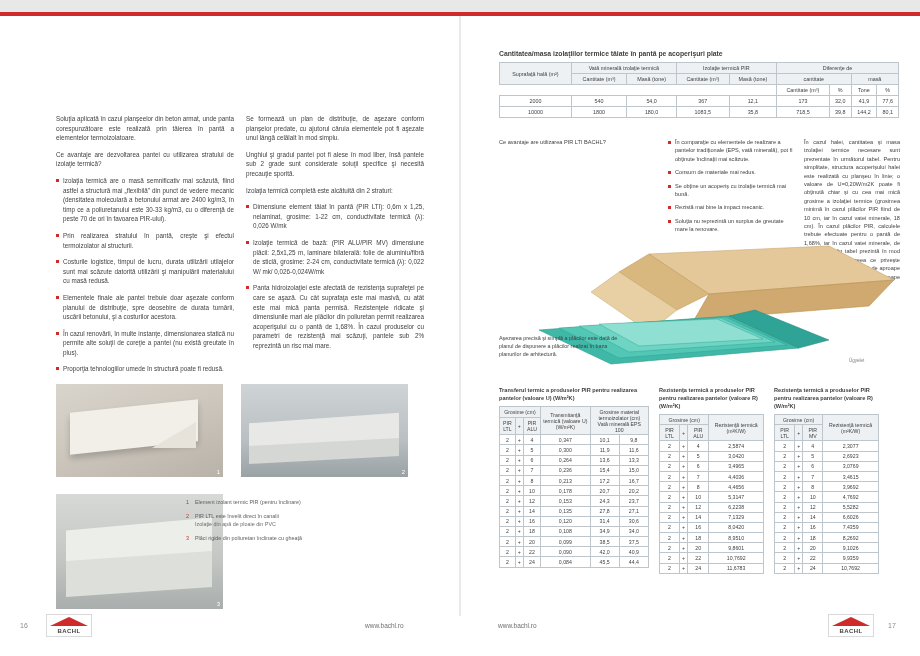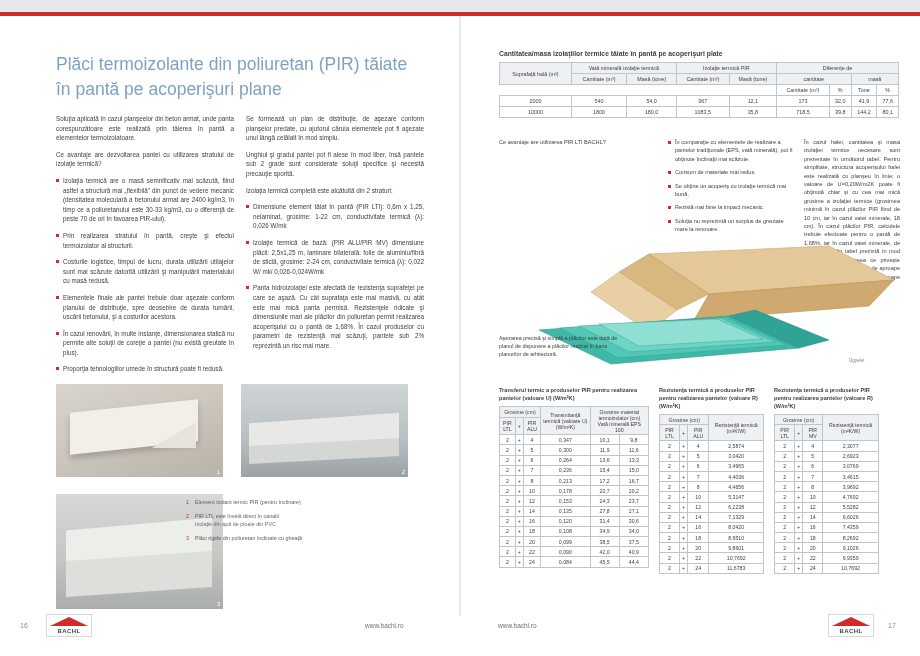--- a/index.html
+++ b/index.html
@@ -74,21 +74,20 @@
 
 <div class="page">
 
   <div class="topbar">
     <div class="inner"></div>
     <div class="red"></div>
   </div>
   <div class="gutter"></div>
 
   <div class="lpage">
-    <div class="title">Plăci termoizolante din poliuretan (PIR) tăiate în pantă pe acoperişuri plane</div>
 
     <div class="lcol">
       <p>Soluţia aplicată în cazul planşeelor din beton armat, unde panta corespunzătoare este realizată prin tăierea în pantă a elementelor termoizolatoare.</p>
       <p>Ce avantaje are dezvoltarea pantei cu utilizarea stratului de izolaţie termică?</p>
       <ul class="bullets">
         <li>Izolaţia termică are o masă semnificativ mai scăzută, fiind astfel a structură mai „flexibilă" din punct de vedere mecanic (densitatea moleculară a betonului armat are 2400 kg/m3, în timp ce a poliuretanului este 30-33 kg/m3, cu o diferenţă de peste 70 de ori în favoarea PIR-ului).</li>
         <li>Prin realizarea stratului în pantă, creşte şi efectul termoizolator al structurii.</li>
         <li>Costurile logistice, timpul de lucru, durata utilizării utilajelor sunt mai scăzute datorită utilizării şi manipulării materialului cu masă redusă.</li>
         <li>Elementele finale ale pantei trebuie doar aşezate conform planului de distribuţie, spre deosebire de durata turnării, uscării betonului, şi a costurilor acestora.</li>
         <li>În cazul renovării, în multe instanţe, dimensionarea statică nu permite alte soluţii de coreţie a pantei (nu există greutate în plus).</li>

